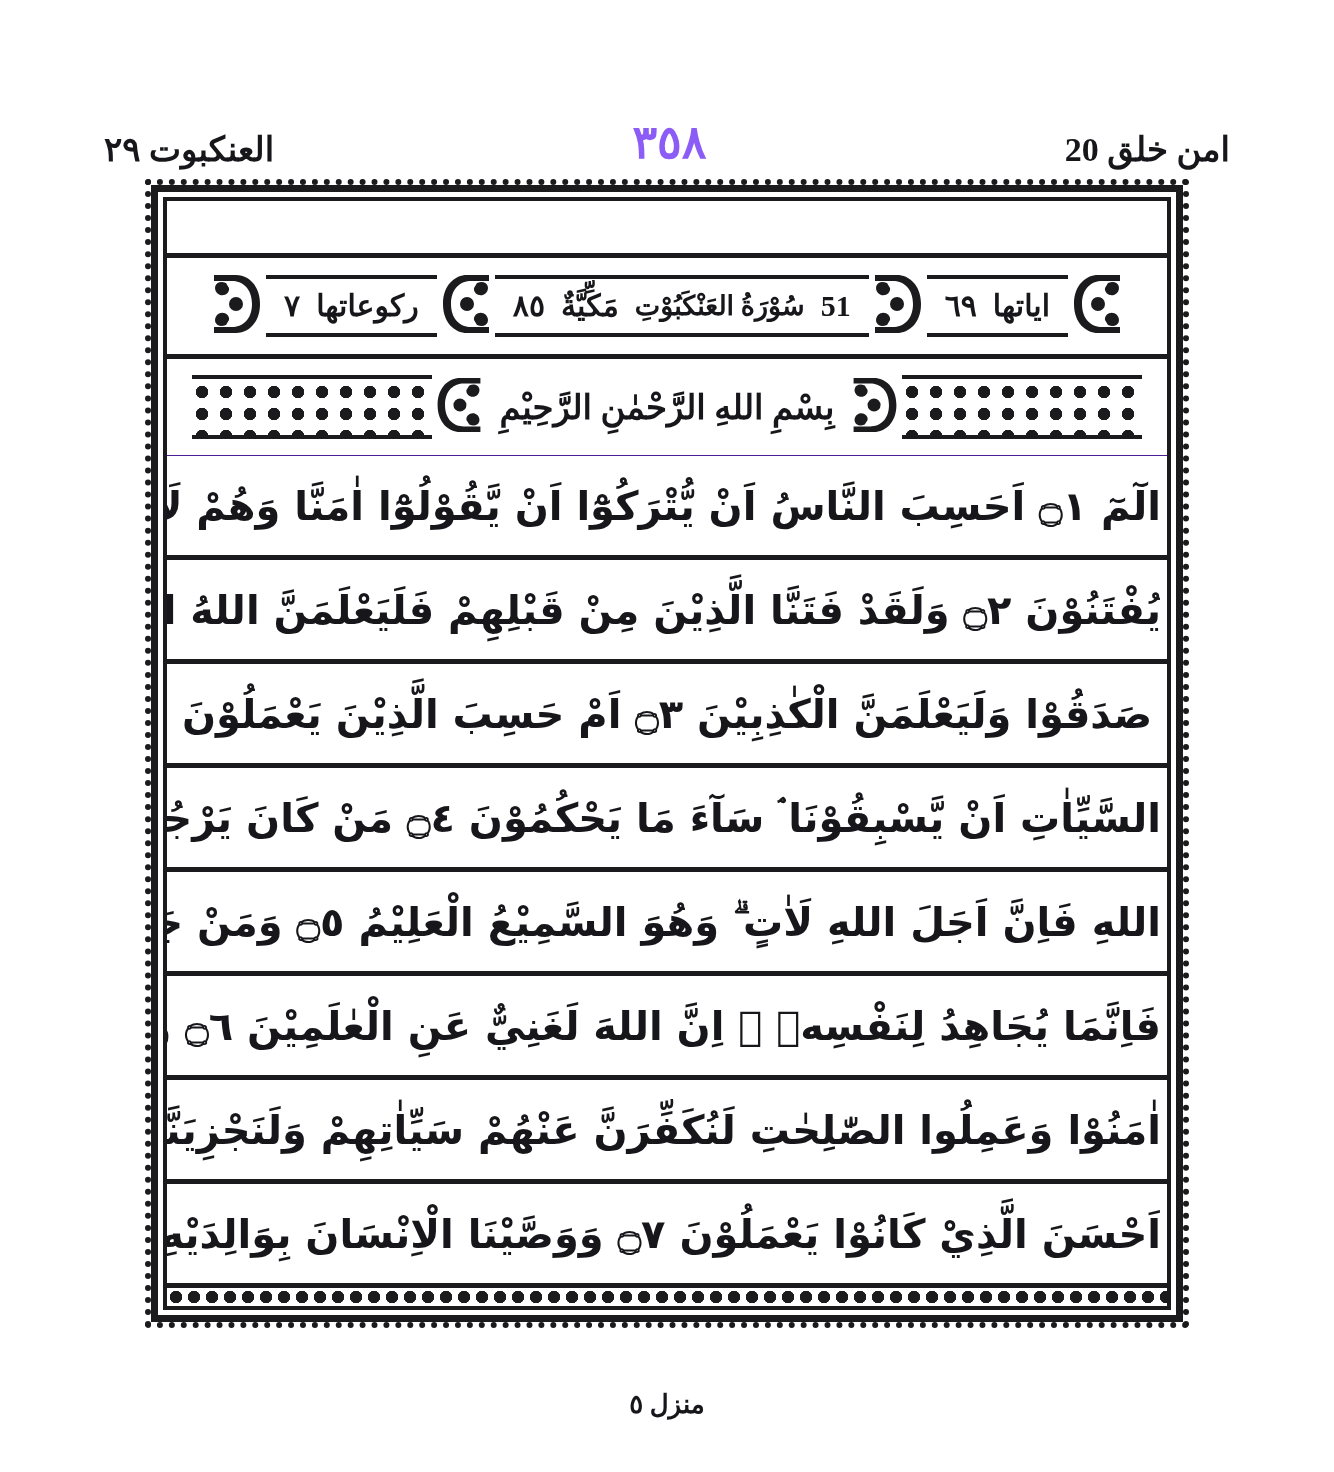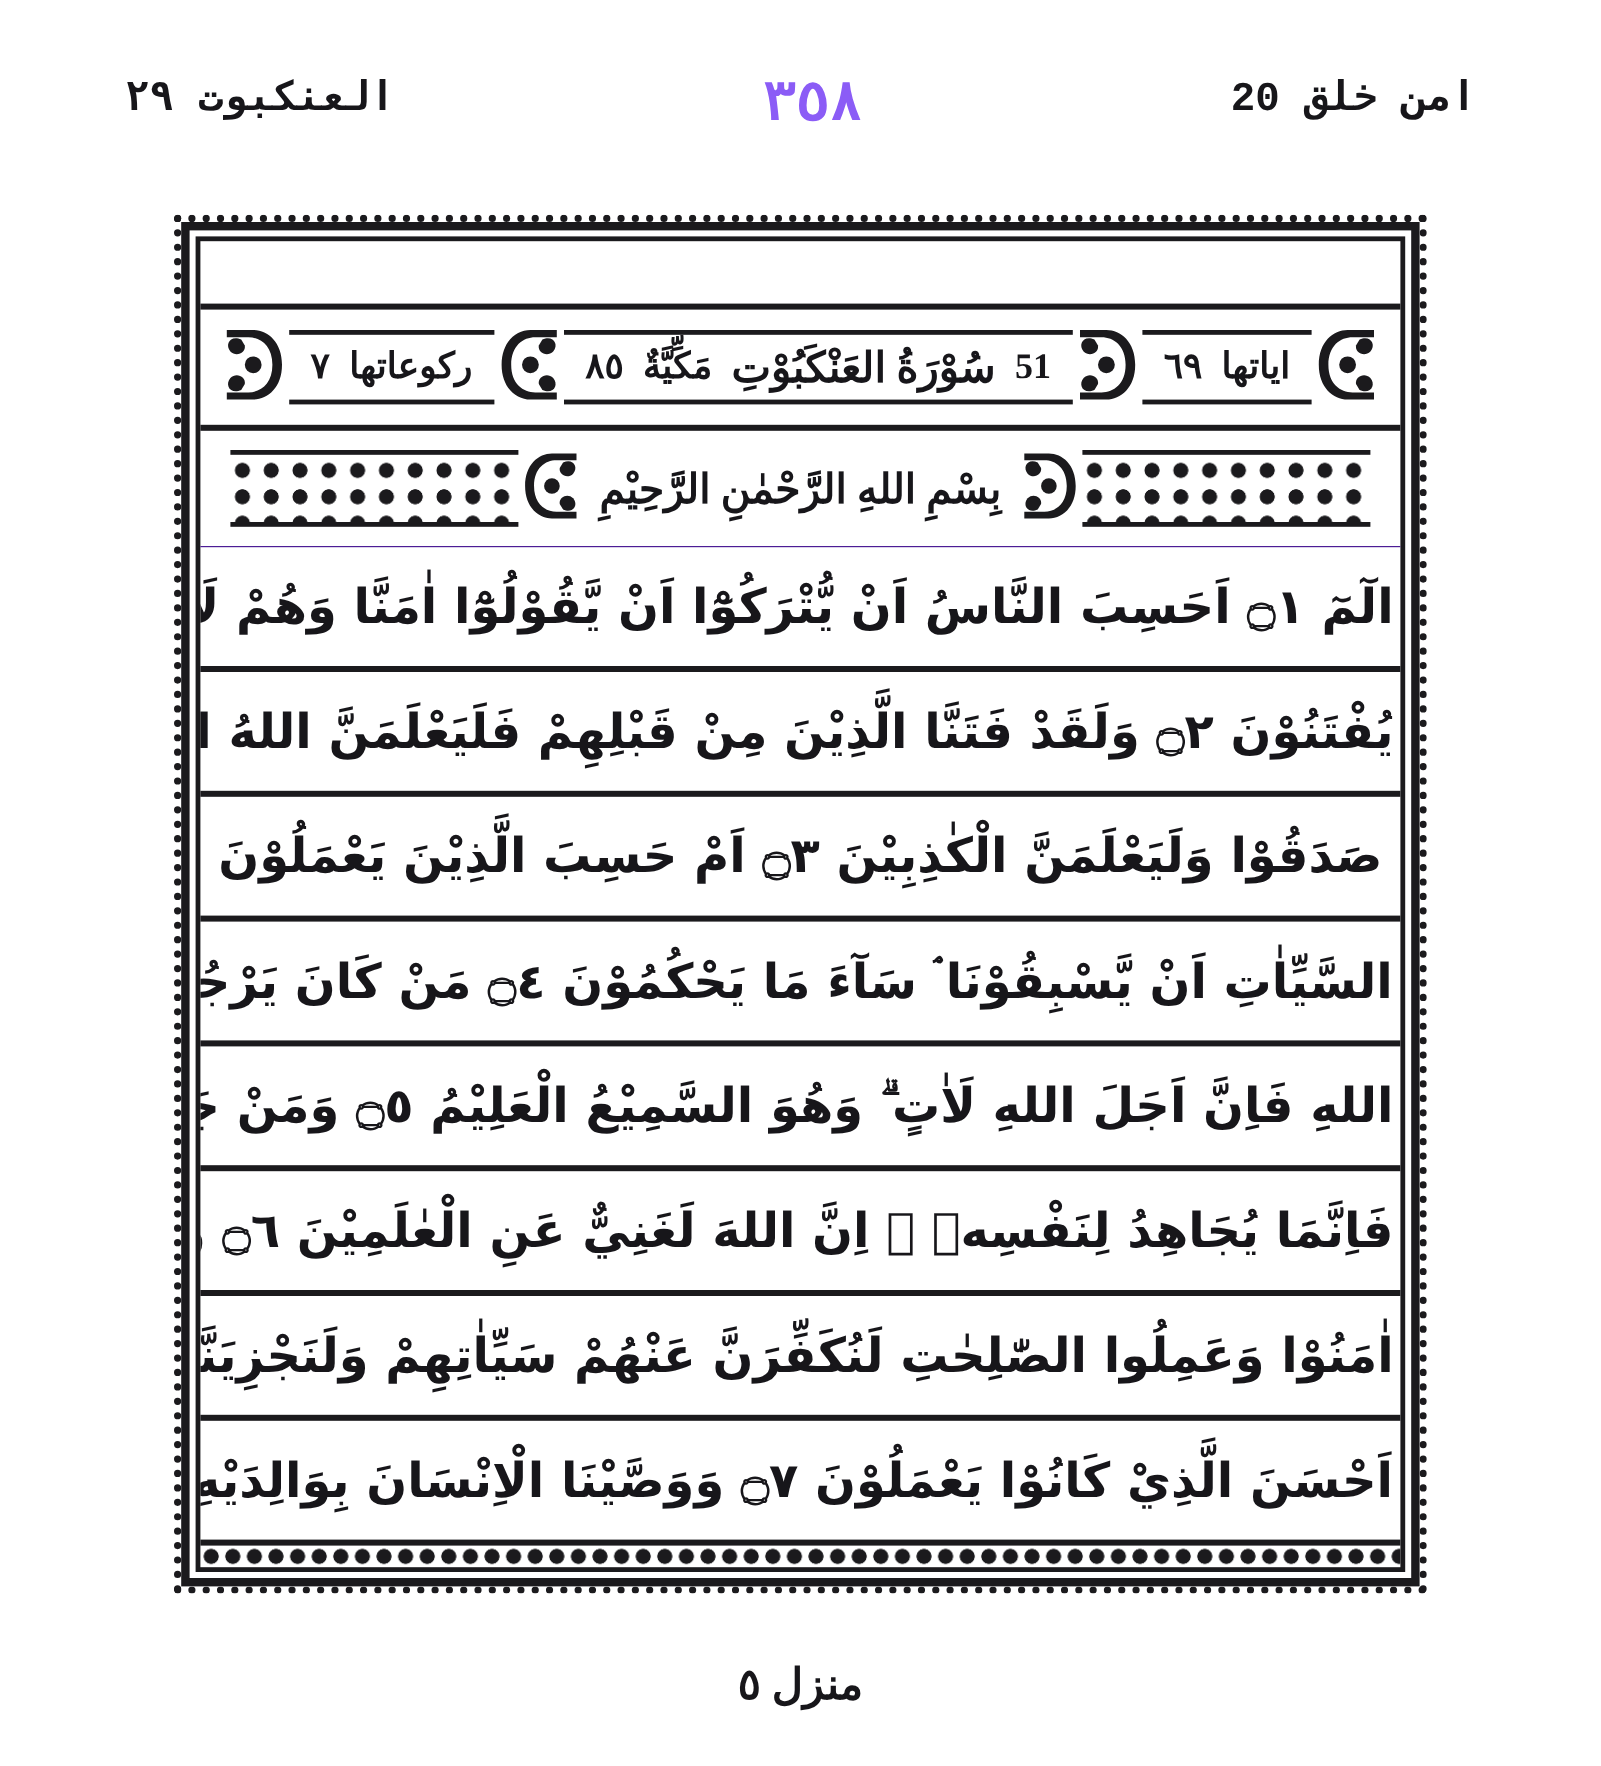--- a/index.html
+++ b/index.html
@@ -23,25 +23,24 @@
     padding: 0;
     position: relative;
     display: flex;
     flex-direction: column;
   }
 
   
   .running-head {
     height: 185px;
     display: flex;
-    align-items: center;
+    align-items: flex-end;
     justify-content: space-between;
     padding: 0 104px 18px 104px;
     box-sizing: border-box;
-    font-family: Liberation Mono, monospace;
   }
   .run-item {
     font-size: 34px;
     line-height: 1;
     direction: rtl;
     unicode-bidi: isolate;
     font-weight: 700;
     white-space: nowrap;
     color: #17161a;
     letter-spacing: 0.5px;
@@ -122,21 +121,21 @@
     font-size: 30px;
     font-weight: 700;
     direction: rtl;
     unicode-bidi: isolate;
     white-space: nowrap;
     line-height: 1;
     color: #17161a;
     padding: 0 8px;
   }
   .banner-text.big {
-    font-size: 35px;
+    font-size: 27px;
   }
 
   
   .bism-row { height: 96px; border-bottom: 1px solid #4c1d95; display:flex; align-items:center; justify-content:center; }
   .bism-filler {
     width: 240px;
     height: 56px;
     border-top: 4px solid #1b1a1d;
     border-bottom: 4px solid #1b1a1d;
     background-image:
@@ -195,21 +194,21 @@
 
   
   .footer {
     flex: 1;
     display: flex;
     align-items: center;
     justify-content: center;
     padding-top: 14px;
   }
   .footer-text {
-    font-size: 36px;
+    font-size: 26px;
     font-weight: 700;
     direction: rtl;
     unicode-bidi: isolate;
     color: #17161a;
   }
 
   .medallion { flex: 0 0 auto; }
 </style>
 </head>
 <body>

